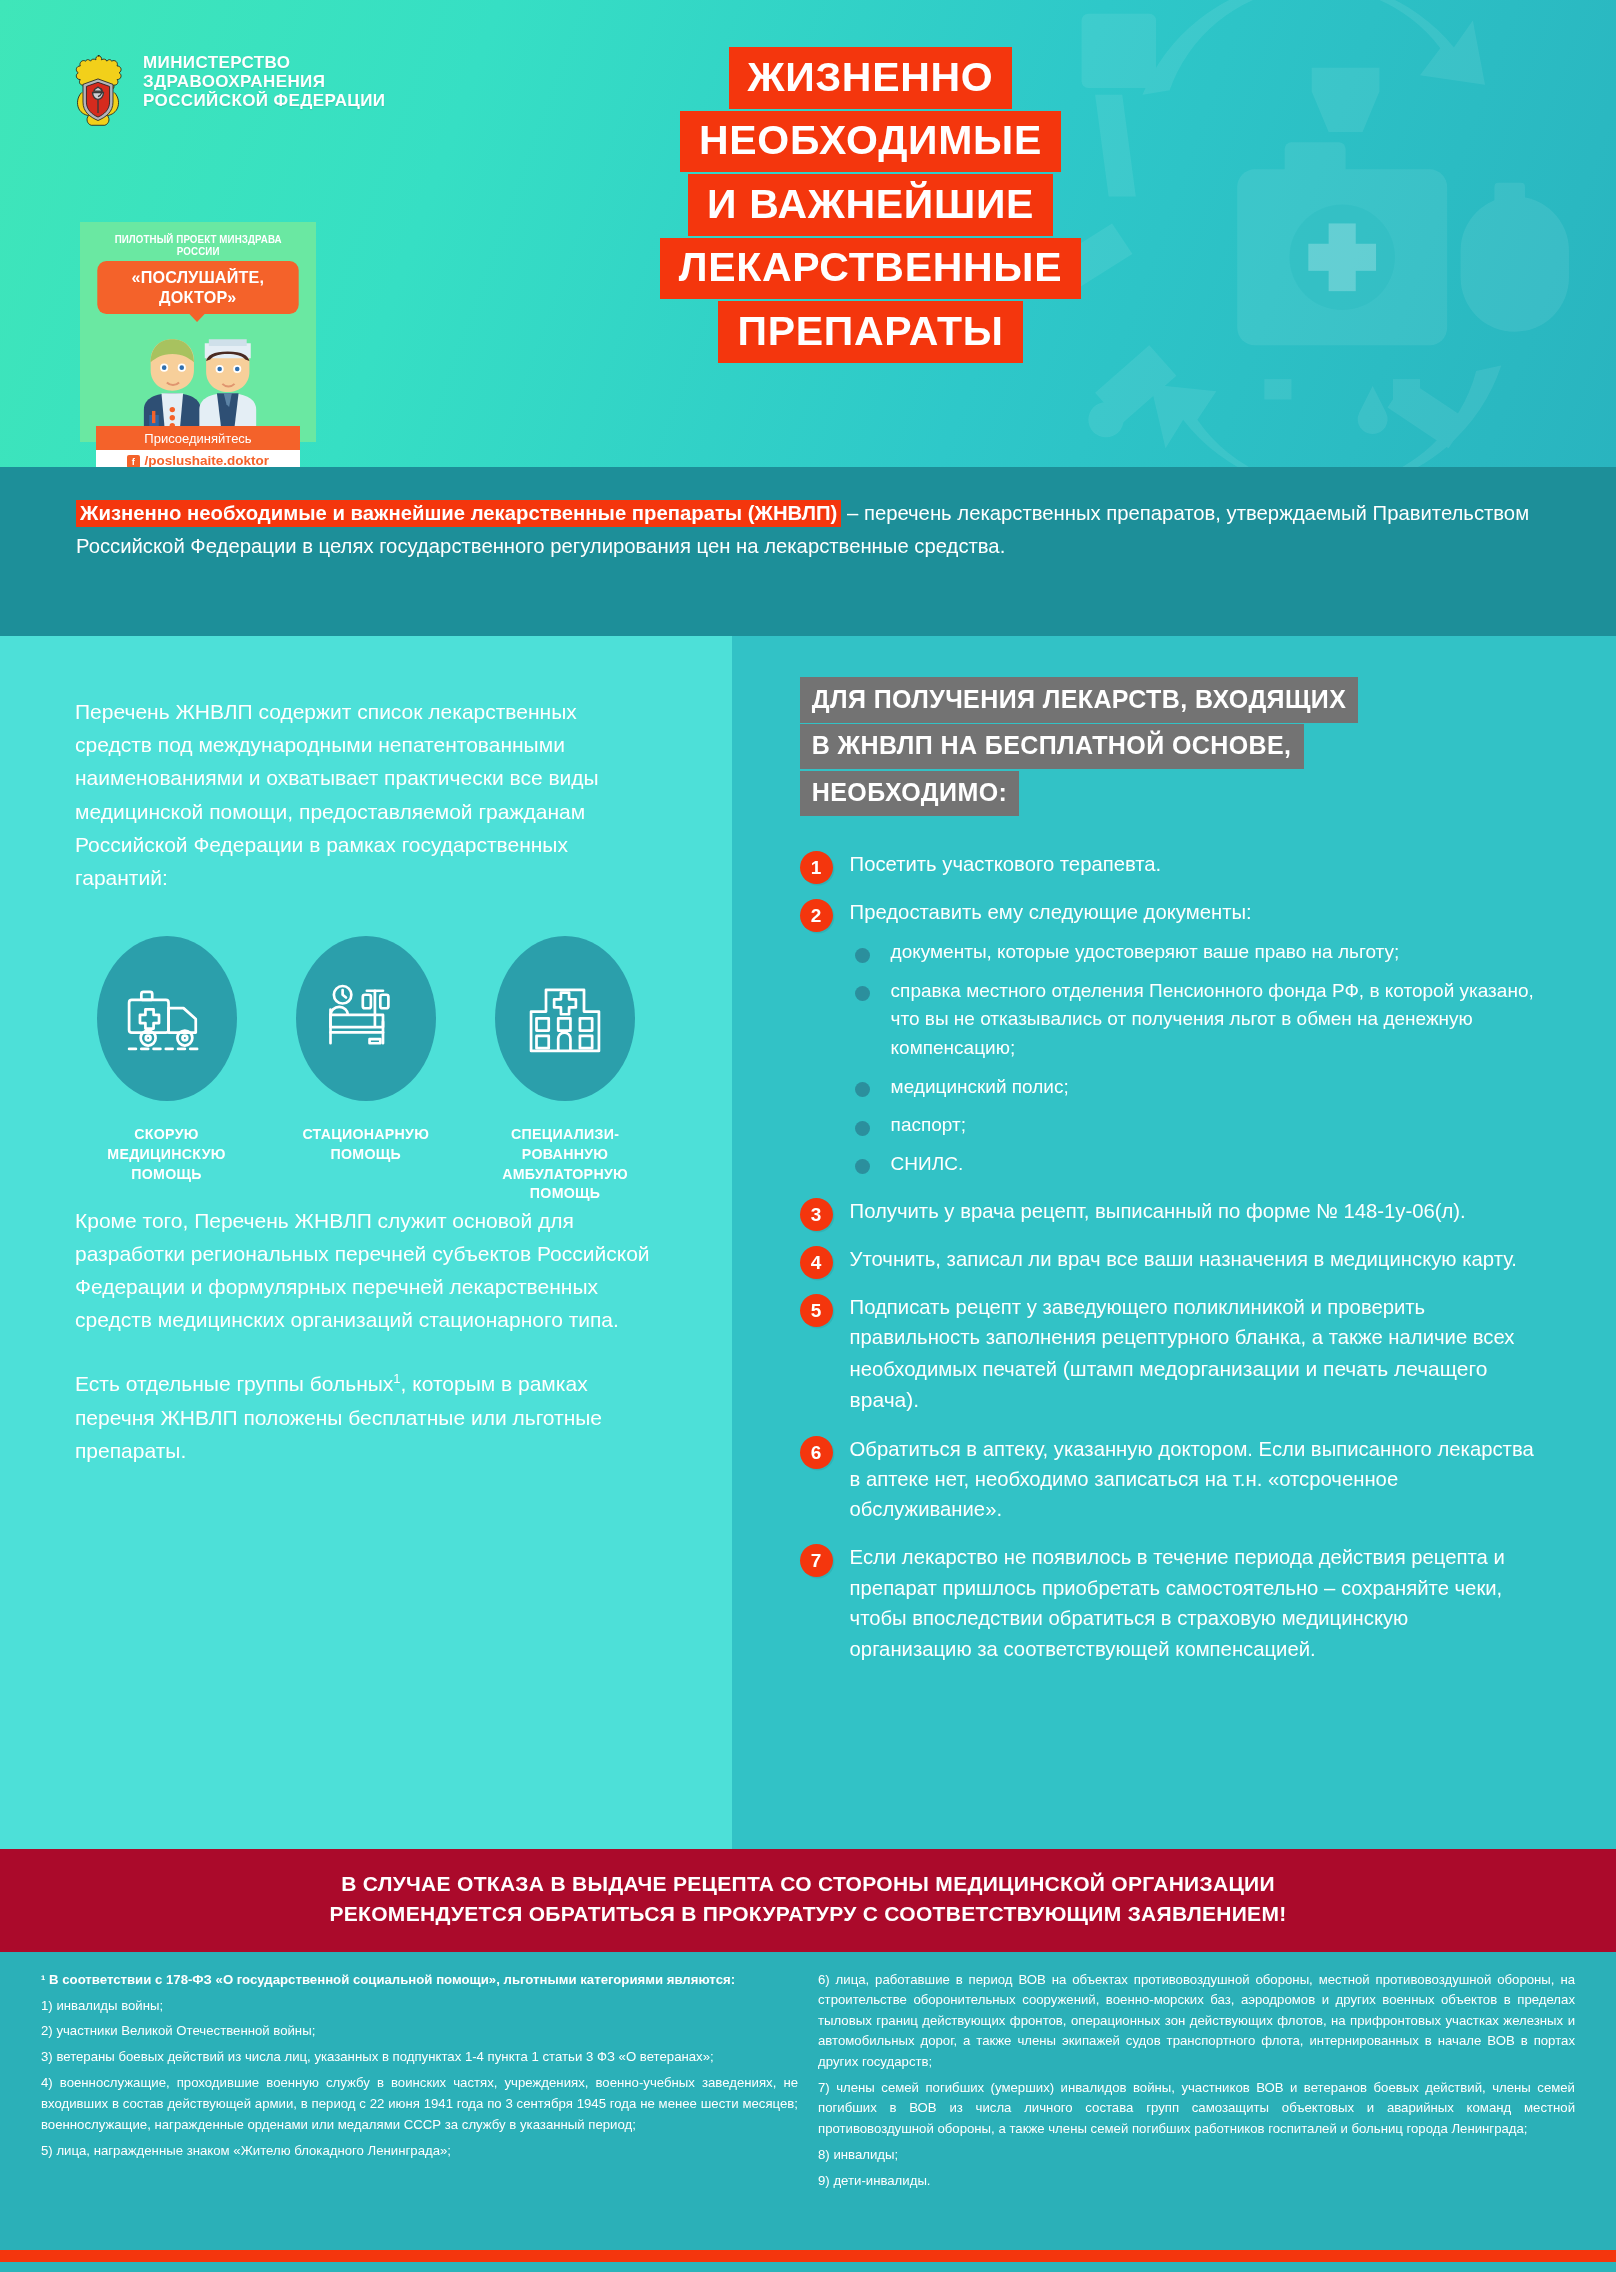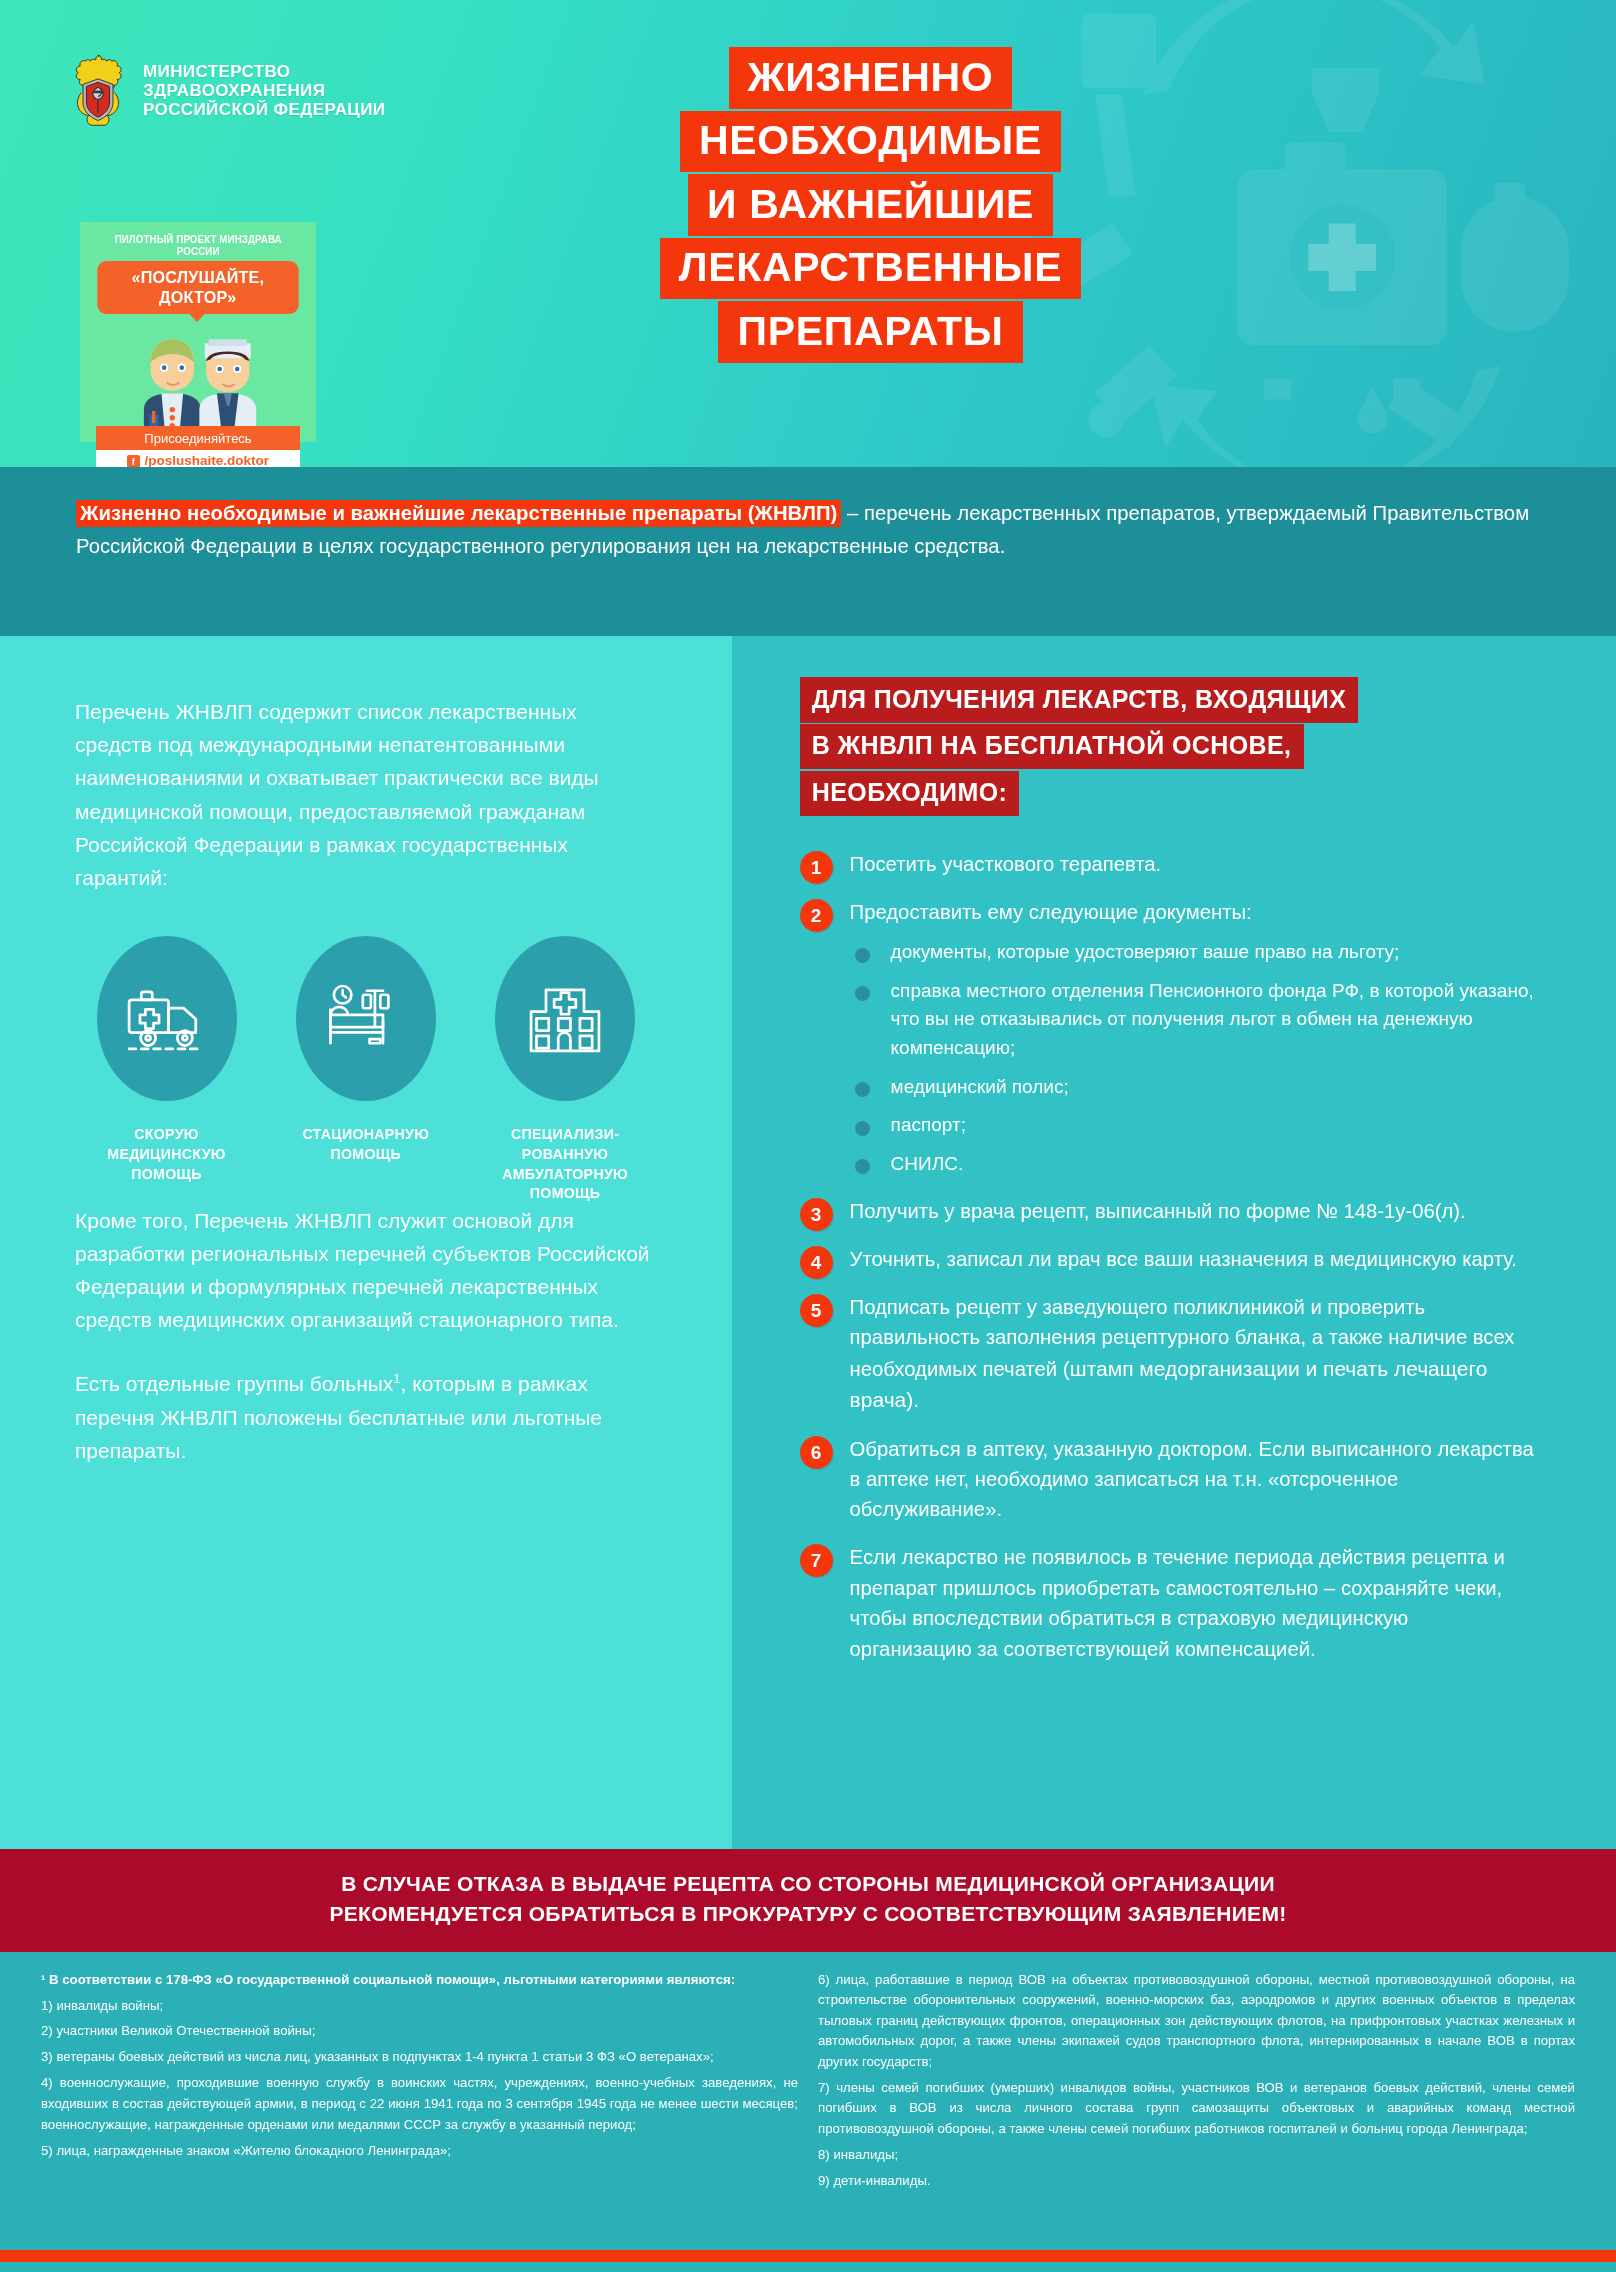--- a/index.html
+++ b/index.html
@@ -26,21 +26,21 @@
     right: 20.3px; top: -27px;
     width: 555px; height: 528px;
     opacity: .30;
     pointer-events: none;
   }
 
   .logo-block {
     position: absolute;
     left: 68px; top: 53px;
     display: flex;
-    align-items: center;
+    align-items: flex-start;
     gap: 15px;
   }
   .emblem { width: 60px; height: 75px; display:block; }
   .ministry-name {
     color: #ffffff;
     font-weight: bold;
     font-size: 17px;
     line-height: 1.12;
     letter-spacing: 0.4px;
     white-space: pre-line;
@@ -186,21 +186,21 @@
 
   .para-block { color:#ffffff; font-size:21px; line-height:1.58; }
   .mt-big { }
   .mt-mid { margin-top: 31px; }
   sup { font-size: .62em; vertical-align: super; }
 
   
   .rhead { margin-bottom: 31px; }
   .rhead-line {
     display: inline-block;
-    background: #b91c1c;
+    background: #737373;
     color: #ffffff;
     font-weight: bold;
     font-size: 25px;
     letter-spacing: 0.4px;
     line-height: 1.0;
     padding: 9.5px 12.2px 11px;
     margin-bottom: 1.4px;
     white-space: nowrap;
   }
   .rhead-row { display: block; }

